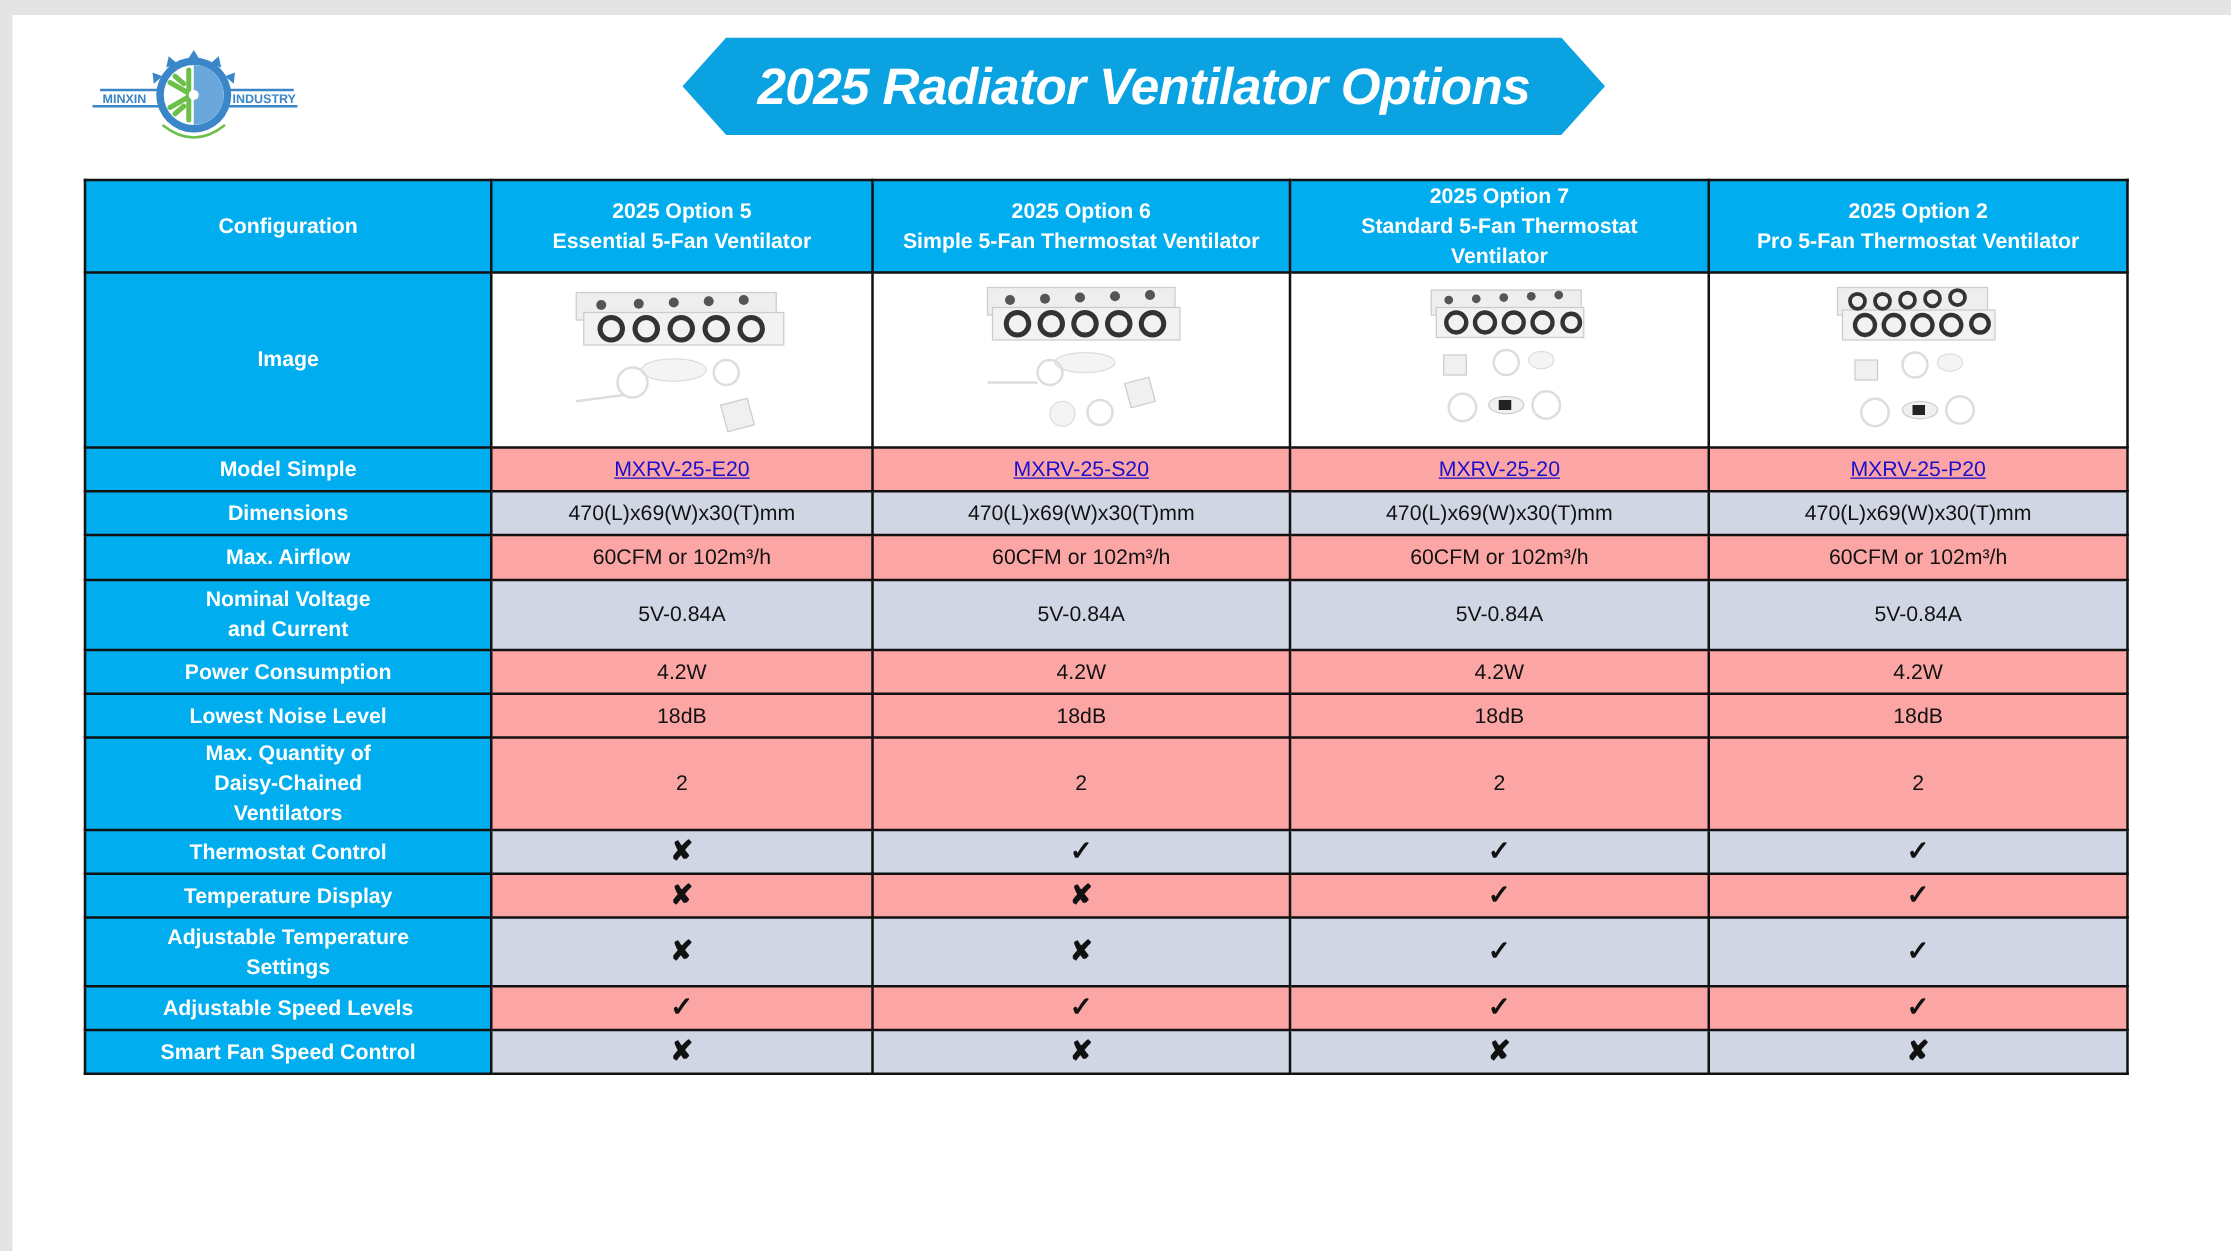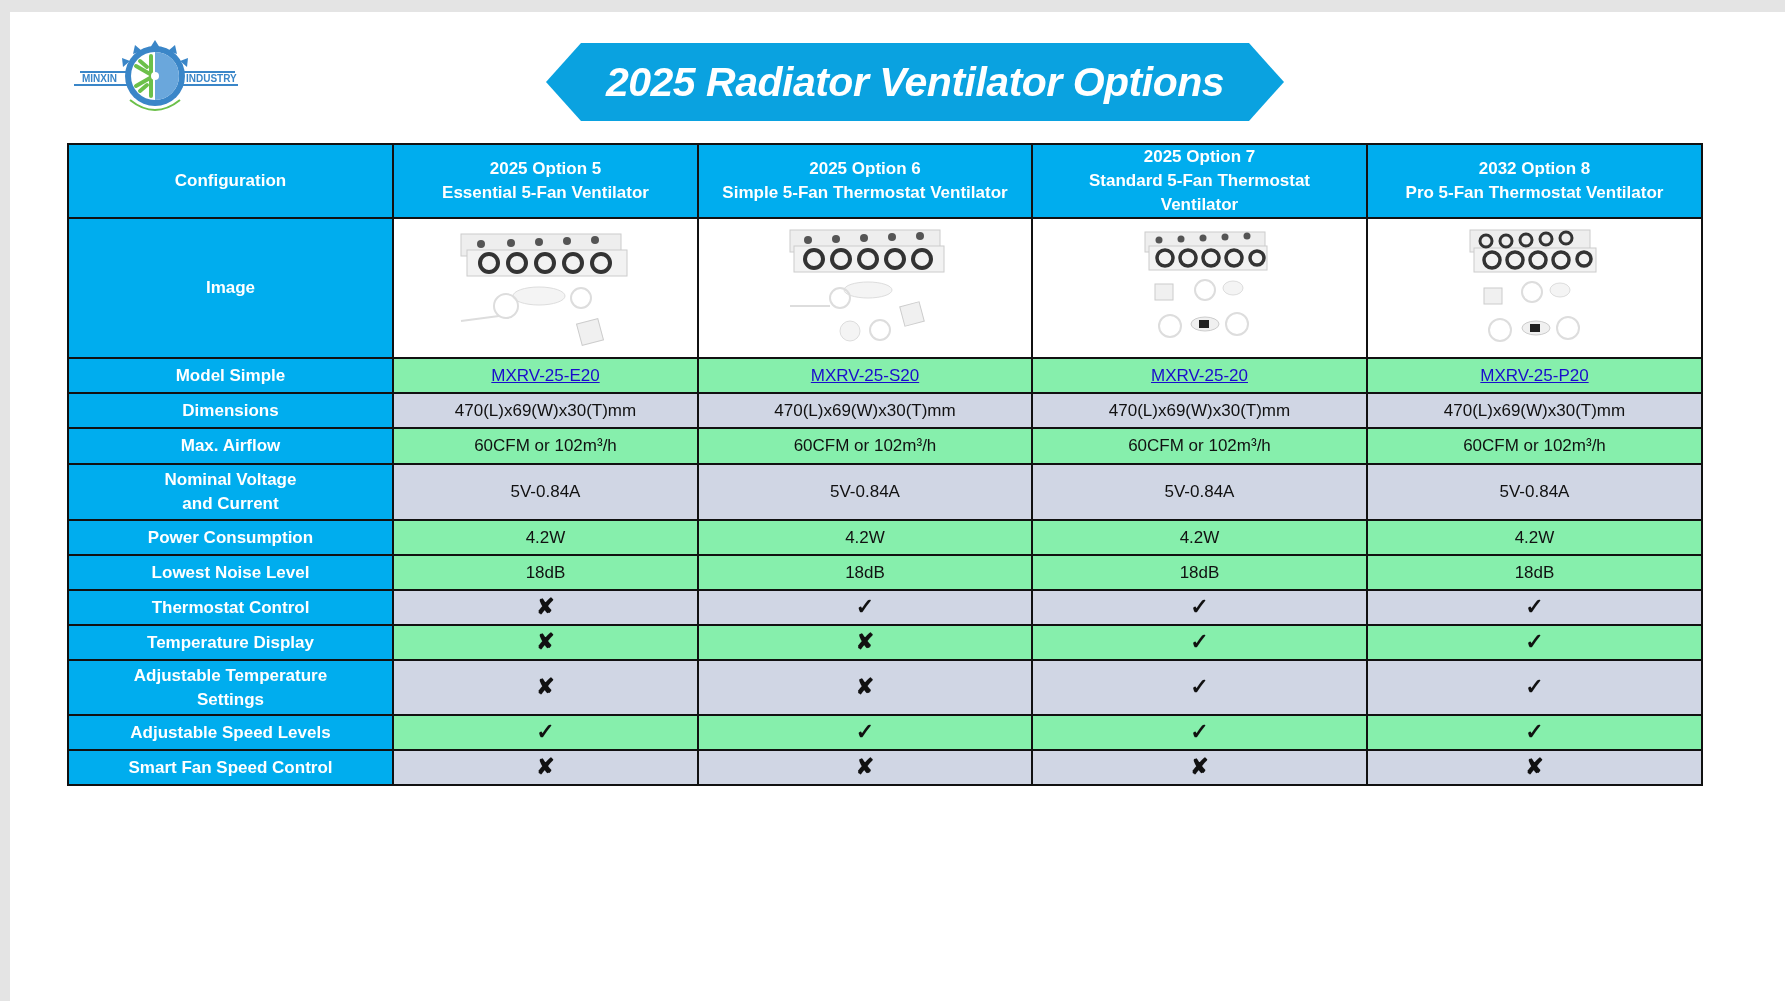--- a/index.html
+++ b/index.html
@@ -10,21 +10,21 @@
     position:relative;
   }
   .page {
     position:absolute; left:10px; top:12px; width:1775px; height:989px;
     background:#ffffff;
   }
   .logo {
     position:absolute; left:70px; top:34px; width:170px; height:90px;
   }
   .title-banner {
-    position:absolute; left:546px; top:43px; width:738px; height:78px;
+    position:absolute; left:546px; top:30px; width:738px; height:78px;
   }
   .title-banner svg { position:absolute; left:0; top:0; }
   .title-text {
     position:absolute; left:0; top:0; width:100%; height:100%;
     display:flex; align-items:center; justify-content:center;
     color:#ffffff; font-weight:bold; font-style:italic; font-size:41px;
     letter-spacing:-0.5px;
   }
   table.spec {
     position:absolute; left:67px; top:143px;
@@ -36,21 +36,21 @@
     border:2.5px solid #111;
     text-align:center; vertical-align:middle;
     padding:0 6px;
     font-size:17px; color:#111;
     line-height:24px;
   }
   table.spec th.lbl, table.spec td.lbl {
     background:#00adee; color:#fff; font-weight:bold; font-size:17px;
   }
   table.spec thead th { background:#00adee; color:#fff; font-weight:bold; }
-  tr.light td.val { background:#86efac; }
+  tr.light td.val { background:#fca5a5; }
   tr.dark td.val { background:#d0d6e4; }
   tr.imgrow td.val { background:#ffffff; }
   a.model { color:#1a0dcc; text-decoration:underline; }
   .mark { font-size:22px; font-weight:bold; }
   .prod-img { display:block; margin:0 auto; }
 </style>
 </head>
 <body>
 
 <div class="page"></div>
@@ -100,21 +100,21 @@
     <col style="width:334px">
     <col style="width:335px">
     <col style="width:335px">
   </colgroup>
   <thead>
     <tr style="height:74px">
       <th class="lbl">Configuration</th>
       <th><span>2025 Option 5</span><br><span>Essential 5-Fan Ventilator</span></th>
       <th><span>2025 Option 6</span><br><span>Simple 5-Fan Thermostat Ventilator</span></th>
       <th style="padding:0 40px"><span>2025 Option 7</span><br><span>Standard 5-Fan Thermostat Ventilator</span></th>
-      <th><span>2032 Option 8</span><br><span>Pro 5-Fan Thermostat Ventilator</span></th>
+      <th><span>2025 Option 2</span><br><span>Pro 5-Fan Thermostat Ventilator</span></th>
     </tr>
   </thead>
   <tbody>
     <tr class="imgrow" style="height:140px">
       <td class="lbl">Image</td>
       <td class="val">
         <svg class="prod-img" width="190" height="125" viewBox="0 0 190 125">
           <rect x="10" y="8" width="160" height="22" fill="#eeeeee" stroke="#ccc"></rect>
           <rect x="16" y="24" width="160" height="26" fill="#f2f2f2" stroke="#ccc"></rect>
           <g fill="none" stroke="#333" stroke-width="4">
@@ -263,20 +263,27 @@
 
     <tr class="light" style="height:35px">
       <td class="lbl">Lowest Noise Level</td>
       <td class="val">18dB</td>
       <td class="val">18dB</td>
       <td class="val">18dB</td>
       <td class="val">18dB</td>
     </tr>
 
 
+    <tr class="light" style="height:74px">
+      <td class="lbl"><span>Max. Quantity of</span><br><span>Daisy-Chained</span><br><span>Ventilators</span></td>
+      <td class="val">2</td>
+      <td class="val">2</td>
+      <td class="val">2</td>
+      <td class="val">2</td>
+    </tr>
 
     <tr class="dark" style="height:35px">
       <td class="lbl">Thermostat Control</td>
       <td class="val"><span class="mark">✘</span></td>
       <td class="val"><span class="mark">✓</span></td>
       <td class="val"><span class="mark">✓</span></td>
       <td class="val"><span class="mark">✓</span></td>
     </tr>
 
     <tr class="light" style="height:35px">

